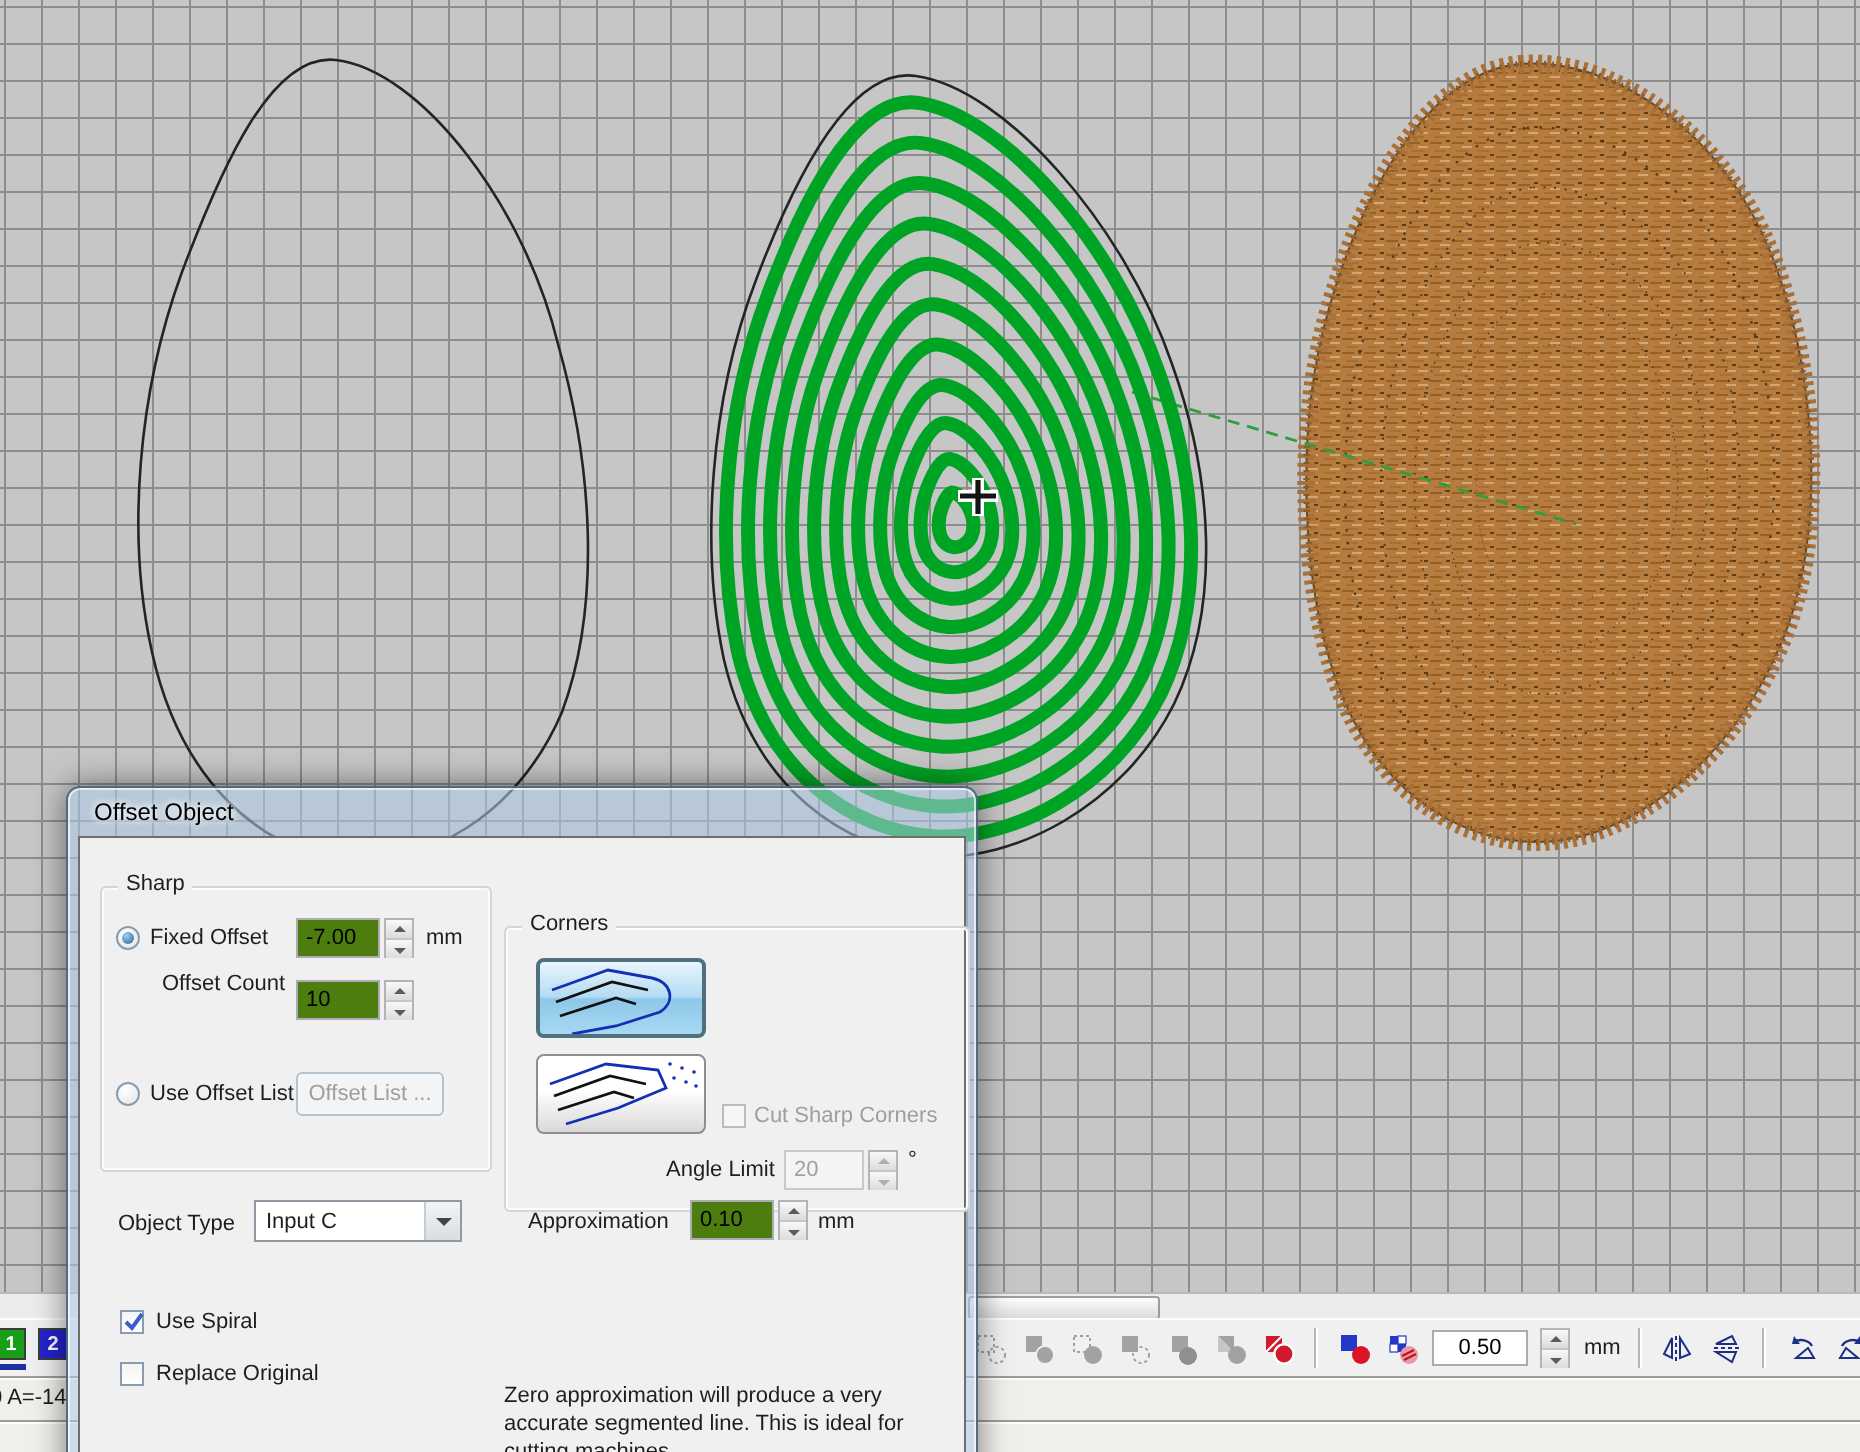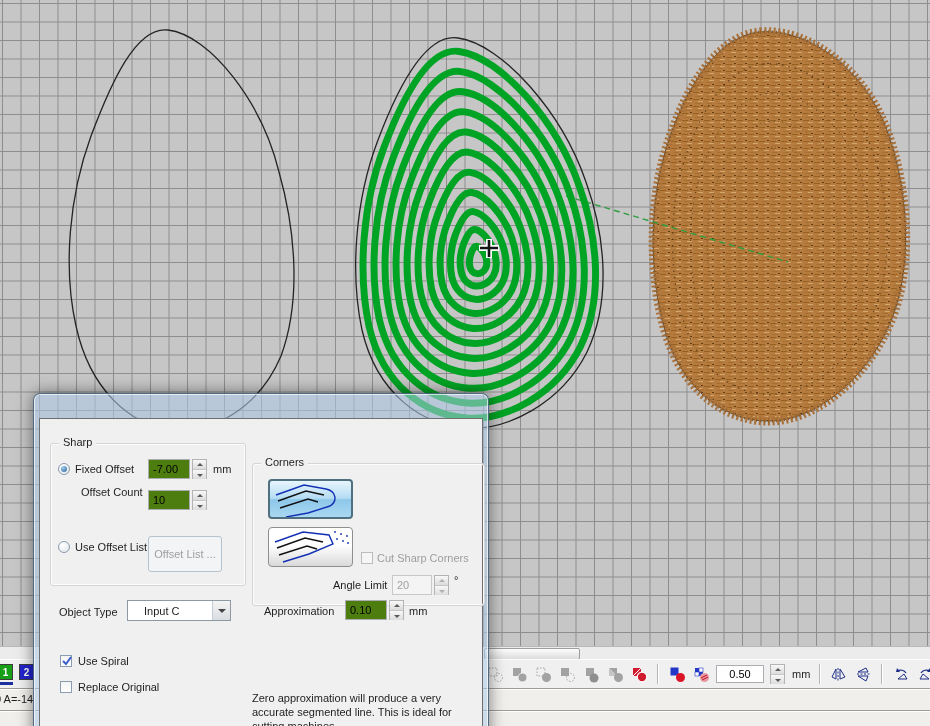--- a/index.html
+++ b/index.html
@@ -73,29 +73,29 @@
   .tbox.dis{color:#a0a0a0;background:#f4f4f4;border-color:#c9c9c9;}
 
   .spin{position:absolute;width:15px;height:20px;border:1px solid #b4b4b8;box-sizing:border-box;background:#e9e9e9;}
   .spin div{position:relative;height:50%;background:linear-gradient(#f8f8f8,#dcdcdc);}
   .spin div+div{border-top:1px solid #c6c6c6;}
   .spin .tri{position:absolute;left:50%;top:50%;margin-left:-3px;width:0;height:0;border-left:3px solid transparent;border-right:3px solid transparent;}
   .spin .up .tri{margin-top:-2px;border-bottom:3px solid #5a5a5a;}
   .spin .dn .tri{margin-top:-1px;border-top:3px solid #5a5a5a;}
   .spin.dis .tri{opacity:.4;}
 
-  .btn-dis{position:absolute;height:36px;border:1px solid #b5c3cf;border-radius:3px;background:#f2f4f6;
+  .btn-dis{position:absolute;height:22px;border:1px solid #b5c3cf;border-radius:3px;background:#f2f4f6;
     color:#9e9e9e;display:flex;align-items:center;justify-content:center;box-sizing:border-box;}
 
   .corner-btn{position:absolute;width:85px;height:40px;border-radius:4px;box-sizing:border-box;}
   .corner-btn.sel{border:2px solid #4f707f;background:linear-gradient(#e8f5fd,#b4dcf3 48%,#8ec7e9 52%,#a8d8f2);}
   .corner-btn.plain{border:1px solid #8e8e8e;background:linear-gradient(#ffffff 45%,#d9d9d9);}
 
   .combo{position:absolute;width:104px;height:21px;border:1px solid #8e99a3;background:#fff;box-sizing:border-box;display:flex;align-items:center;}
-  .combo .val{flex:1;padding-left:16px;}
+  .combo .val{flex:1;padding-left:5px;}
   .combo .arr{width:17px;height:100%;border-left:1px solid #c3cdd6;background:linear-gradient(#f4f4f4,#d9dde1);
     display:flex;align-items:center;justify-content:center;}
   .combo .arr i{width:0;height:0;border-left:4px solid transparent;border-right:4px solid transparent;border-top:4px solid #444;}
 
   .para{position:absolute;width:210px;line-height:14px;color:#1e1e1e;}
 </style>
 </head>
 <body>
 
 <div class="screen">
@@ -271,20 +271,23 @@
 
     </div>
   </div>
 
   <div class="status1">
     <span>0 A=-14</span>
   </div>
   <div class="status2"></div>
 
   <div class="dialog">
+    <div class="titlebar">
+      <span>Offset Object</span>
+    </div>
     <div class="client">
 
       <div class="grp grp-offset">
         <span class="grp-label">Sharp</span>
         <span class="radio sel" style="left:7px;top:19px;"></span>
         <span class="lbl" style="left:24px;top:19px;">Fixed Offset</span>
         <input class="tbox" style="left: 97px; top: 15px;" readonly="" value="-7.00">
         <span class="spin" style="left:141px;top:15px;">
           <div class="up">
               <i class="tri"></i>

